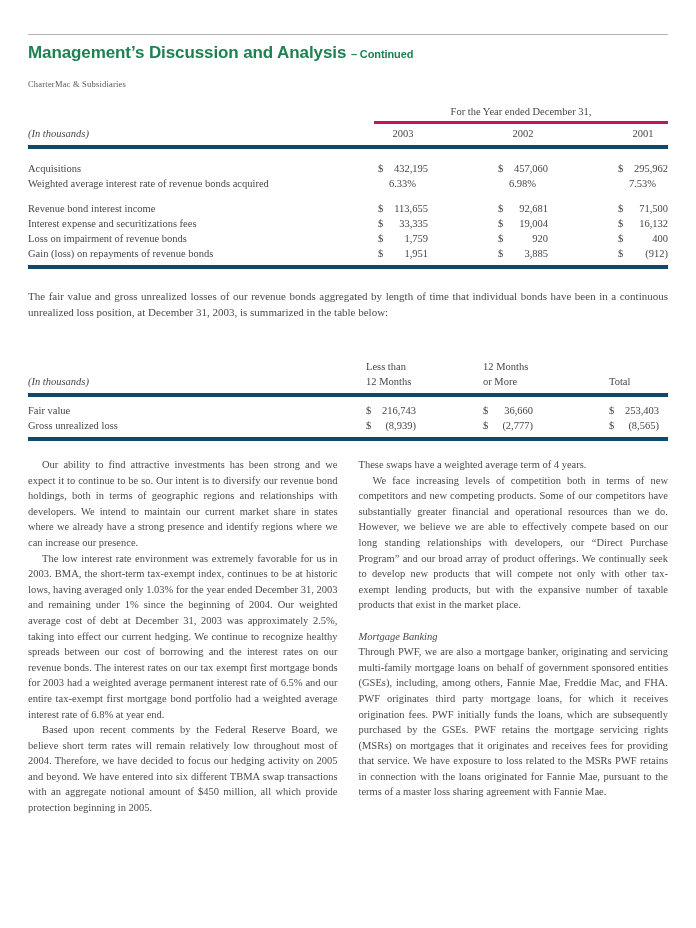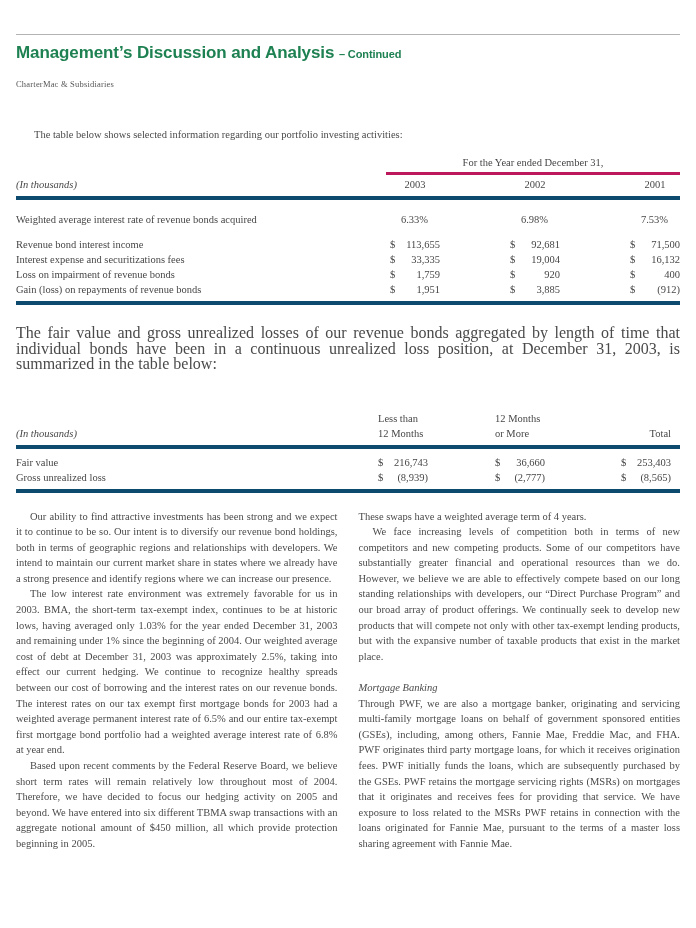--- a/index.html
+++ b/index.html
@@ -1,17 +1,17 @@
 <!DOCTYPE html>
 <html><head>
 <meta charset="utf-8">
 <style>
   html,body{margin:0;padding:0;}
   body{width:696px;height:928px;background:#ffffff;font-family:"Liberation Serif",serif;color:#4a4a4a;}
-  .page{width:696px;height:928px;padding:0 16px;box-sizing:border-box;overflow:hidden;}
+  .page{width:696px;height:928px;padding:0 28px;box-sizing:border-box;overflow:hidden;}
   .top-rule{border-top:1px solid #b3b3b3;margin-top:34px;}
   .title{font-family:"Liberation Sans",sans-serif;font-weight:700;color:#1e8152;font-size:17px;margin:8px 0 0 0;letter-spacing:-0.1px;}
   .title .suffix{font-size:11px;}
   .subtitle{font-size:8.5px;color:#565656;margin-top:16px;letter-spacing:0.2px;}
   .intro{font-size:10.5px;margin:40px 0 0 0;text-indent:18px;}
   .t{width:100%;border-collapse:collapse;font-size:10.5px;color:#474747;}
   .t td{padding:0;vertical-align:bottom;line-height:15px;}
   .t1{margin-top:16px;}
   .t2{margin-top:40px;}
   .num{width:120px;}
@@ -19,42 +19,41 @@
   .t2 .num3{width:126px;padding-right:9px;}
   .lbl{text-align:left;}
   .ital{font-style:italic;}
   .spanhead{margin-left:66px;text-align:center;border-bottom:3px solid #be185d;padding-bottom:3px;line-height:13px;}
   .rule td{border-bottom:4px solid #0c4a6e;padding-bottom:4px;}
   .hdr td{padding-top:2px;}
   .yearhead{display:block;width:50px;margin-left:auto;text-align:center;}
   .money{display:flex;justify-content:space-between;width:50px;margin-left:auto;}
   .money.pct{padding-right:12px;}
   .colhead{display:block;width:50px;margin-left:auto;line-height:14px;}
-  .ta-right{text-align:right;}
+  .ta-right{text-align:left;}
   .sp12 td{height:12px;}
   .sp10 td{height:10px;}
   .sp6 td{height:6px;}
-  .between{font-size:16px;line-height:15.5px;text-align:justify;margin:20px 0 8px 0;}
+  .between{font-size:11px;line-height:15.5px;text-align:justify;margin:20px 0 8px 0;}
   .cols{display:flex;gap:21px;margin-top:16px;}
   .col{flex:1;min-width:0;font-size:10.5px;line-height:15.6px;text-align:justify;}
   .col p{margin:0;}
   .col p.ind{text-indent:14px;}
   .col .subhead{margin-top:15.6px;font-style:italic;text-align:left;}
 </style>
 </head>
 <body>
 
 <div class="page">
 
   <div class="top-rule"></div>
 
   <h1 class="title"><span>Management’s Discussion and Analysis</span> <span class="suffix">– Continued</span></h1>
   <div class="subtitle">CharterMac &amp; Subsidiaries</div>
 
-  <p class="intro">The table below shows selected information regarding our portfolio investing activities:</p>
 
   <table class="t t1">
     <tbody>
       <tr>
         <td class="lbl"></td>
         <td colspan="3">
           <div class="spanhead">For the Year ended December 31,</div>
         </td>
       </tr>
       <tr class="rule hdr">
@@ -66,20 +65,41 @@
             <span class="yearhead">2002</span>
           </td>
         <td class="num">
             <span class="yearhead">2001</span>
           </td>
       </tr>
       <tr class="sp12">
           <td colspan="4"></td>
         </tr>
 
+      <tr>
+        <td class="lbl">Acquisitions</td>
+        <td class="num">
+            <span class="money">
+              <span>$</span>
+              <span>432,195</span>
+            </span>
+          </td>
+        <td class="num">
+            <span class="money">
+              <span>$</span>
+              <span>457,060</span>
+            </span>
+          </td>
+        <td class="num">
+            <span class="money">
+              <span>$</span>
+              <span>295,962</span>
+            </span>
+          </td>
+      </tr>
       <tr>
         <td class="lbl">Weighted average interest rate of revenue bonds acquired</td>
         <td class="num">
             <span class="money pct">
               <span></span>
               <span>6.33%</span>
             </span>
           </td>
         <td class="num">
             <span class="money pct">

